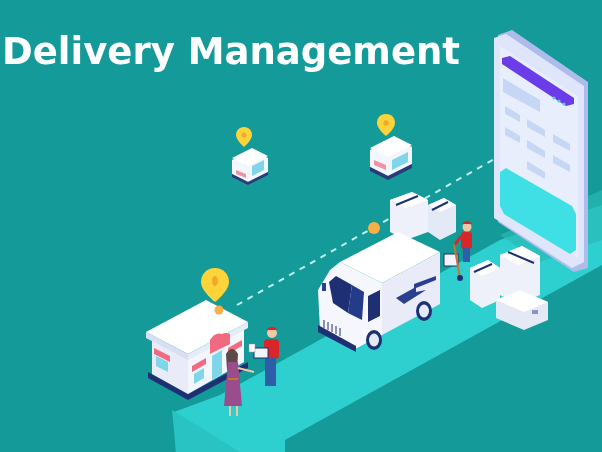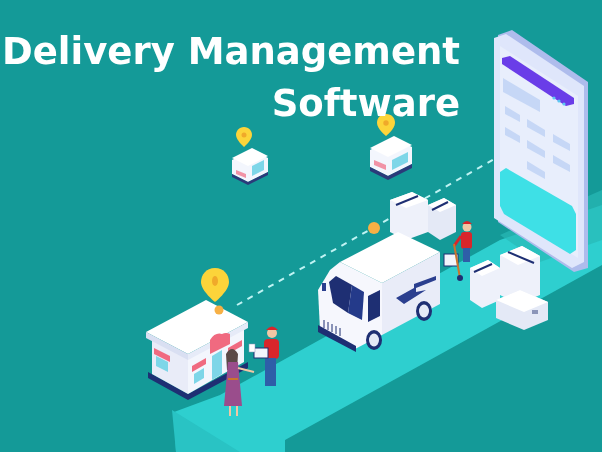--- a/index.html
+++ b/index.html
@@ -181,15 +181,14 @@
       <path d="M228,362 l10,0 l4,44 l-18,0z" fill="#9a4d8c"></path>
       <rect x="228" y="378" width="10" height="2" fill="#c9752d"></rect>
       <line x1="238" y1="368" x2="254" y2="372" stroke="#f1c7a4" stroke-width="2"></line>
       <rect x="229" y="406" width="2" height="10" fill="#f1c7a4"></rect>
       <rect x="236" y="406" width="2" height="10" fill="#f1c7a4"></rect>
     </g>
   </svg>
 
   <div class="title">
     <span class="line">Delivery Management</span>
-    <span class="line">Software</span>
   </div>
 </div>
 
 </body></html>

